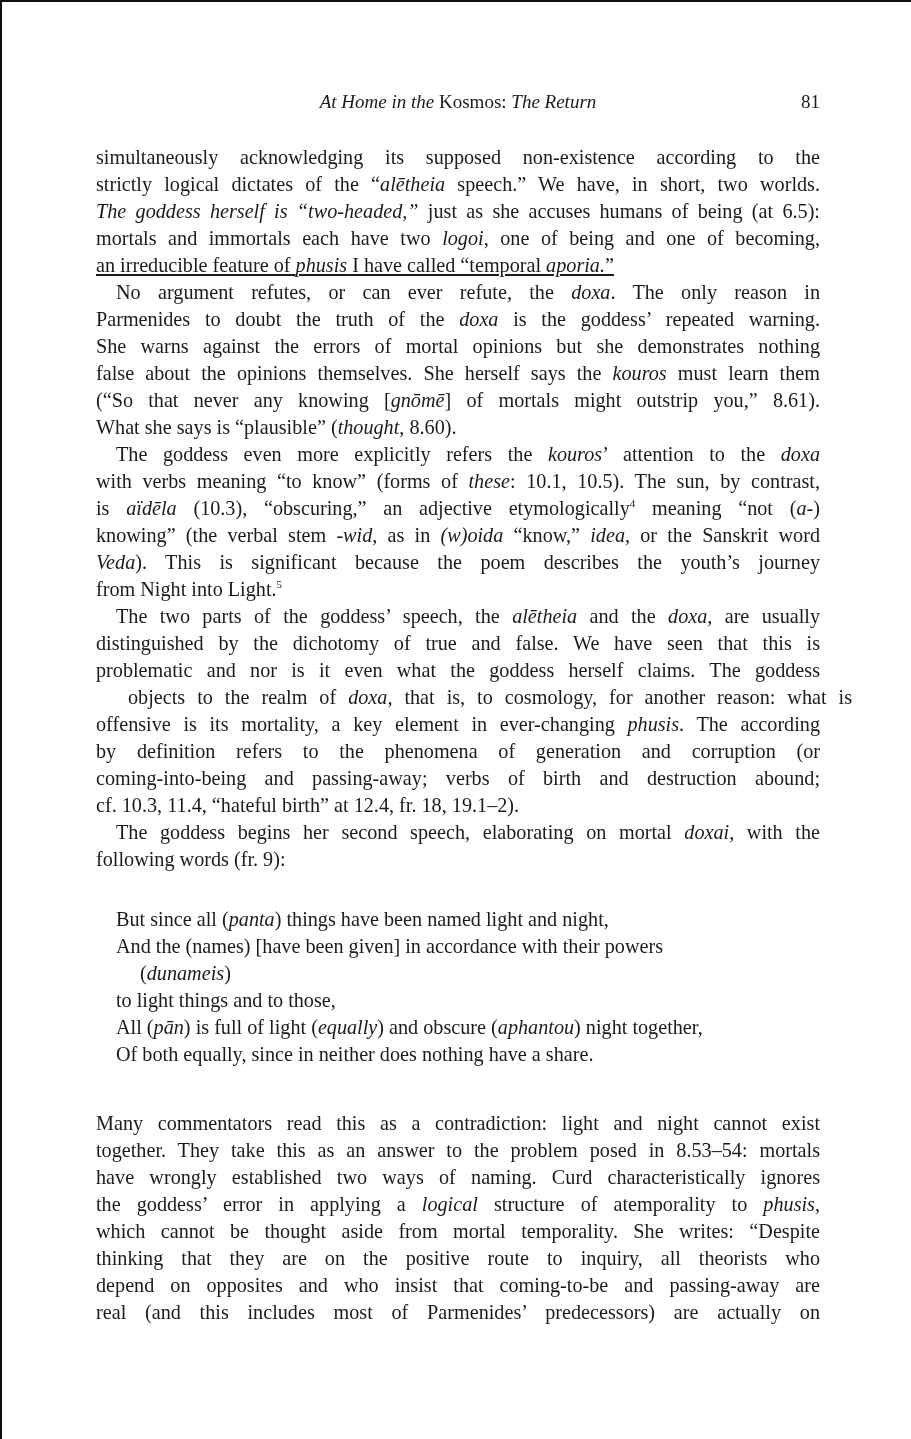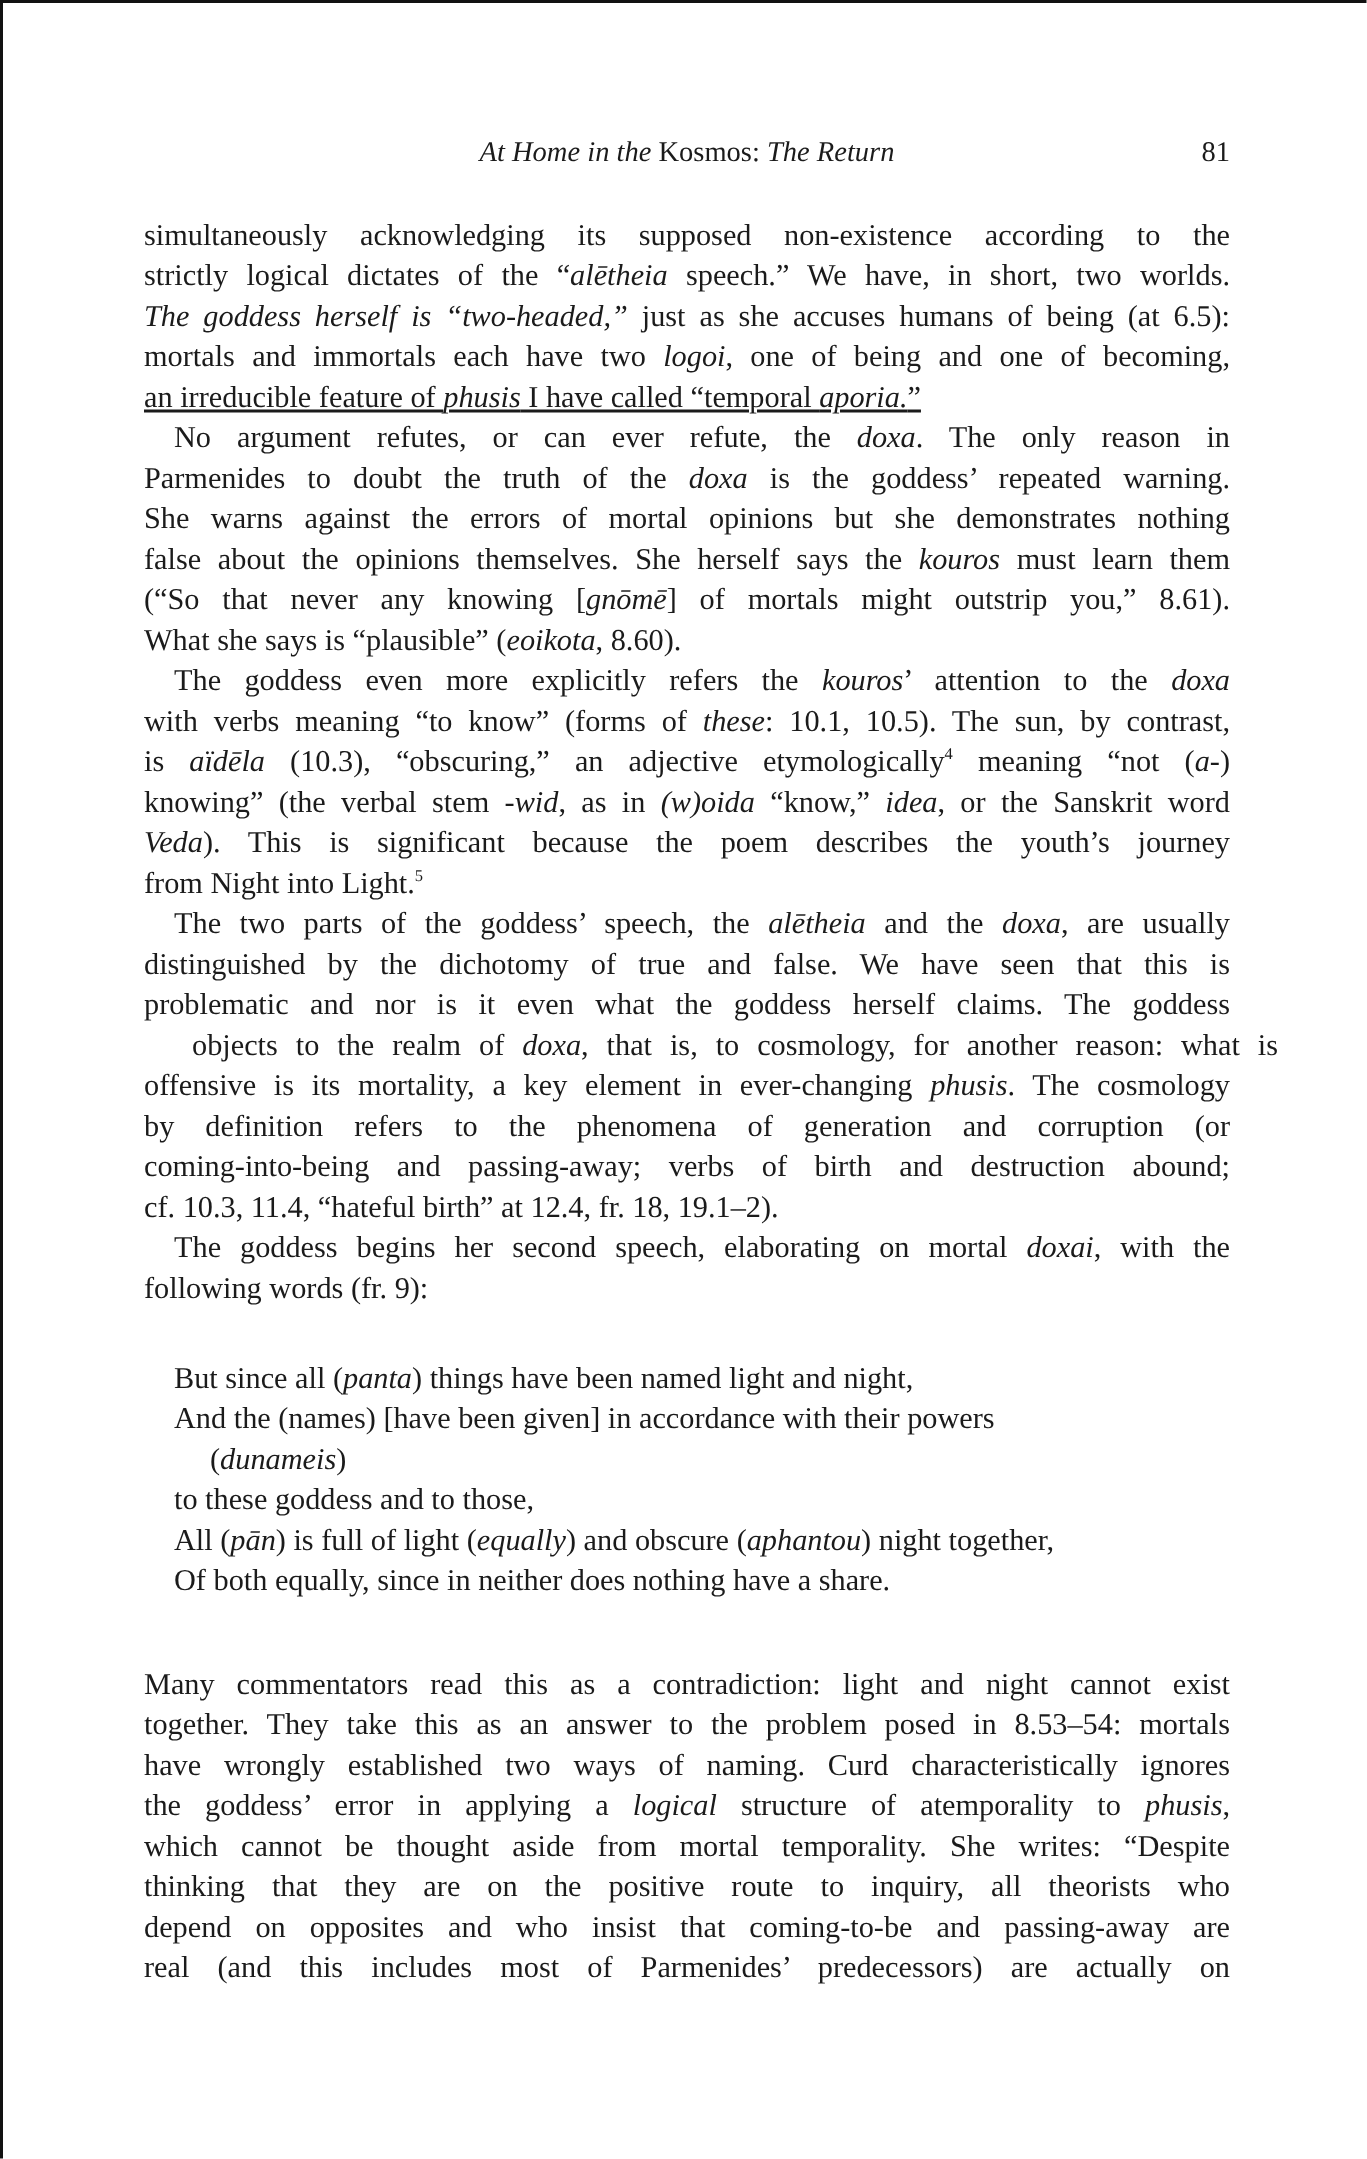--- a/index.html
+++ b/index.html
@@ -46,41 +46,41 @@
     <div class="line" style="top: 144px;"><span>simultaneously acknowledging its supposed non-existence according to the</span></div>
     <div class="line" style="top: 171px;"><span>strictly logical dictates of the “</span><i>alētheia</i><span> speech.” We have, in short, two worlds.</span></div>
     <div class="line" style="top: 198px;"><i>The goddess herself is “two-headed,”</i><span> just as she accuses humans of being (at 6.5):</span></div>
     <div class="line" style="top: 225px;"><span>mortals and immortals each have two </span><i>logoi</i><span>, one of being and one of becoming,</span></div>
     <div class="line last" style="top: 252px; text-decoration: underline;"><span>an irreducible feature of </span><i>phusis</i><span> I have called “temporal </span><i>aporia.</i><span>”</span></div>
     <div class="line indent" style="top: 279px;"><span>No argument refutes, or can ever refute, the </span><i>doxa</i><span>. The only reason in</span></div>
     <div class="line" style="top: 306px;"><span>Parmenides to doubt the truth of the </span><i>doxa</i><span> is the goddess’ repeated warning.</span></div>
     <div class="line" style="top: 333px;"><span>She warns against the errors of mortal opinions but she demonstrates nothing</span></div>
     <div class="line" style="top: 360px;"><span>false about the opinions themselves. She herself says the </span><i>kouros</i><span> must learn them</span></div>
     <div class="line" style="top: 387px;"><span>(“So that never any knowing [</span><i>gnōmē</i><span>] of mortals might outstrip you,” 8.61).</span></div>
-    <div class="line last" style="top: 414px;"><span>What she says is “plausible” (</span><i>eoikota</i><span>, 8.60).</span></div>
+    <div class="line last" style="top: 414px;"><span>What she says is “plausible” (</span><i>thought</i><span>, 8.60).</span></div>
     <div class="line indent" style="top: 441px;"><span>The goddess even more explicitly refers the </span><i>kouros</i><span>’ attention to the </span><i>doxa</i></div>
     <div class="line" style="top: 468px;"><span>with verbs meaning “to know” (forms of </span><i>these</i><span>: 10.1, 10.5). The sun, by contrast,</span></div>
     <div class="line" style="top: 495px;"><span>is </span><i>aïdēla</i><span> (10.3), “obscuring,” an adjective etymologically</span><sup>4</sup><span> meaning “not (</span><i>a-</i><span>)</span></div>
     <div class="line" style="top: 522px;"><span>knowing” (the verbal stem </span><i>-wid</i><span>, as in </span><i>(w)oida</i><span> “know,” </span><i>idea</i><span>, or the Sanskrit word</span></div>
     <div class="line" style="top: 549px;"><i>Veda</i><span>). This is significant because the poem describes the youth’s journey</span></div>
     <div class="line last" style="top: 576px;"><span>from Night into Light.</span><sup>5</sup></div>
     <div class="line indent" style="top: 603px;"><span>The two parts of the goddess’ speech, the </span><i>alētheia</i><span> and the </span><i>doxa</i><span>, are usually</span></div>
     <div class="line" style="top: 630px;"><span>distinguished by the dichotomy of true and false. We have seen that this is</span></div>
     <div class="line" style="top: 657px;"><span>problematic and nor is it even what the goddess herself claims. The goddess</span></div>
     <div class="line" style="top: 684px; margin-left: 32px;"><span>objects to the realm of </span><i>doxa</i><span>, that is, to cosmology, for another reason: what is</span></div>
-    <div class="line" style="top: 711px;"><span>offensive is its mortality, a key element in ever-changing </span><i>phusis</i><span>. The cosmology</span></div>
+    <div class="line" style="top: 711px;"><span>offensive is its mortality, a key element in ever-changing </span><i>phusis</i><span>. The according</span></div>
     <div class="line" style="top: 738px;"><span>by definition refers to the phenomena of generation and corruption (or</span></div>
     <div class="line" style="top: 765px;"><span>coming-into-being and passing-away; verbs of birth and destruction abound;</span></div>
     <div class="line last" style="top: 792px;"><span>cf. 10.3, 11.4, “hateful birth” at 12.4, fr. 18, 19.1–2).</span></div>
     <div class="line indent" style="top: 819px;"><span>The goddess begins her second speech, elaborating on mortal </span><i>doxai</i><span>, with the</span></div>
     <div class="line last" style="top: 846px;"><span>following words (fr. 9):</span></div>
     <div class="verse" style="top: 906px;"><span>But since all (</span><i>panta</i><span>) things have been named light and night,</span></div>
     <div class="verse" style="top: 933px;"><span>And the (names) [have been given] in accordance with their powers</span></div>
     <div class="verse cont" style="top: 960px;"><span>(</span><i>dunameis</i><span>)</span></div>
-    <div class="verse" style="top: 987px;"><span>to these goddess and to those,</span></div>
+    <div class="verse" style="top: 987px;"><span>to light things and to those,</span></div>
     <div class="verse" style="top: 1014px;"><span>All (</span><i>pān</i><span>) is full of light (</span><i>equally</i><span>) and obscure (</span><i>aphantou</i><span>) night together,</span></div>
     <div class="verse" style="top: 1041px;"><span>Of both equally, since in neither does nothing have a share.</span></div>
     <div class="line" style="top: 1110px;"><span>Many commentators read this as a contradiction: light and night cannot exist</span></div>
     <div class="line" style="top: 1137px;"><span>together. They take this as an answer to the problem posed in 8.53–54: mortals</span></div>
     <div class="line" style="top: 1164px;"><span>have wrongly established two ways of naming. Curd characteristically ignores</span></div>
     <div class="line" style="top: 1191px;"><span>the goddess’ error in applying a </span><i>logical</i><span> structure of atemporality to </span><i>phusis</i><span>,</span></div>
     <div class="line" style="top: 1218px;"><span>which cannot be thought aside from mortal temporality. She writes: “Despite</span></div>
     <div class="line" style="top: 1245px;"><span>thinking that they are on the positive route to inquiry, all theorists who</span></div>
     <div class="line" style="top: 1272px;"><span>depend on opposites and who insist that coming-to-be and passing-away are</span></div>
     <div class="line" style="top: 1299px;"><span>real (and this includes most of Parmenides’ predecessors) are actually on</span></div>

